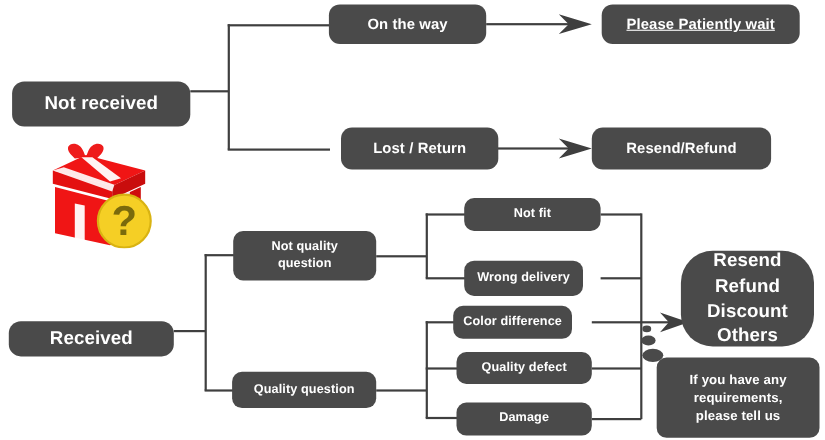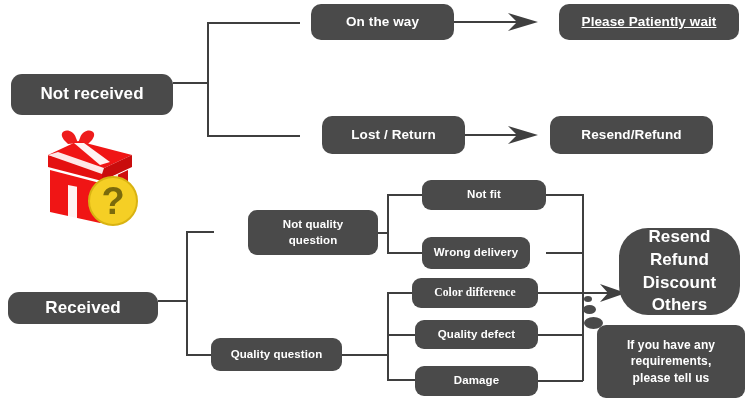--- a/index.html
+++ b/index.html
@@ -26,21 +26,21 @@
     align-items: center;
     justify-content: center;
     text-align: center;
     font-weight: bold;
     letter-spacing: 0.1px;
     box-sizing: border-box;
     line-height: 1.35;
     z-index: 5;
   }
   .node.lg   { font-size: 17px; border-radius: 11px; margin-top: 12px; }
-  .node.md   { font-size: 13.5px; border-radius: 10px; margin-left: 12px; }
+  .node.md   { font-size: 13.5px; border-radius: 10px; }
   .node.sm   { font-size: 11.5px; border-radius: 9px; }
   .node.stack { flex-direction: column; }
   .node .ln { display: block; }
 
   
   .hline, .vline {
     position: absolute;
     background: #3f3f3f;
     z-index: 2;
   }
@@ -133,21 +133,21 @@
   <div class="node lg" style="left:8px; top:280px; width:150px; height:32px;">Received</div>
 
   <div class="hline" style="left:158px; top:300px; width:29px;"></div>
 
   <div class="vline" style="left:186px; top:231px; height:124px;"></div>
 
   <div class="hline" style="left:186px; top:231px; width:28px;"></div>
 
   <div class="hline" style="left:186px; top:354px; width:28px;"></div>
 
-  <div class="node sm stack" style="left:212px; top:210px; width:130px; height:45px;margin-left:36px;">
+  <div class="node sm stack" style="left:212px; top:210px; width:130px; height:45px;">
     <span class="ln">Not quality</span>
     <span class="ln">question</span>
   </div>
 
   <div class="node sm" style="left:211px; top:338px; width:131px; height:33px;">Quality question</div>
 
   <div class="hline" style="left:342px; top:232px; width:46px;"></div>
   <div class="vline" style="left:387px; top:194px; height:59px;"></div>
   <div class="hline" style="left:387px; top:194px; width:36px;"></div>
   <div class="hline" style="left:387px; top:252px; width:36px;"></div>
@@ -155,21 +155,21 @@
   <div class="hline" style="left:342px; top:354px; width:46px;"></div>
   <div class="vline" style="left:387px; top:292px; height:88px;"></div>
   <div class="hline" style="left:387px; top:292px; width:28px;"></div>
   <div class="hline" style="left:387px; top:334px; width:30px;"></div>
   <div class="hline" style="left:387px; top:379px; width:30px;"></div>
 
   <div class="node sm" style="left:422px; top:180px; width:124px; height:30px;">Not fit</div>
 
   <div class="node sm" style="left:422px; top:237px; width:108px; height:32px;">Wrong delivery</div>
 
-  <div class="node sm" style="left:412px; top:278px; width:126px; height:30px;font-family:Liberation Serif, serif;">Color difference</div>
+  <div class="node sm" style="left:412px; top:278px; width:108px; height:30px;">Color difference</div>
 
   <div class="node sm" style="left:415px; top:320px; width:123px; height:29px;">Quality defect</div>
 
   <div class="node sm" style="left:415px; top:366px; width:123px; height:30px;">Damage</div>
 
   <div class="hline" style="left:546px; top:194px; width:37px;"></div>
   <div class="hline" style="left:546px; top:252px; width:37px;"></div>
   <div class="hline" style="left:538px; top:292px; width:45px;"></div>
   <div class="hline" style="left:538px; top:334px; width:45px;"></div>
   <div class="hline" style="left:538px; top:380px; width:45px;"></div>

